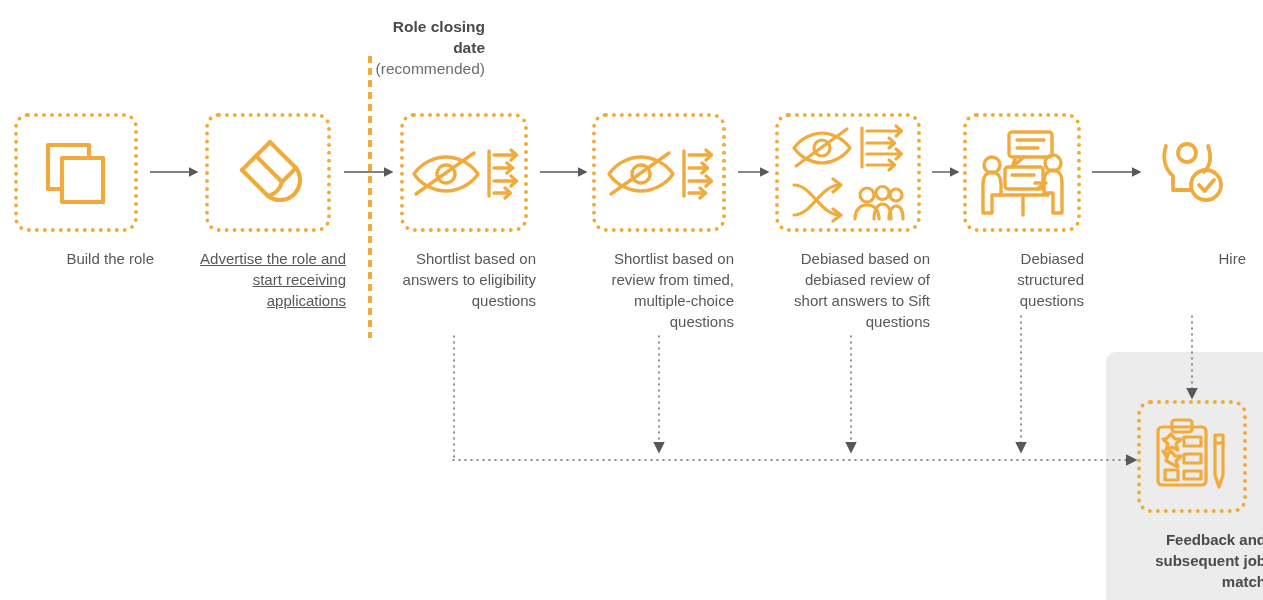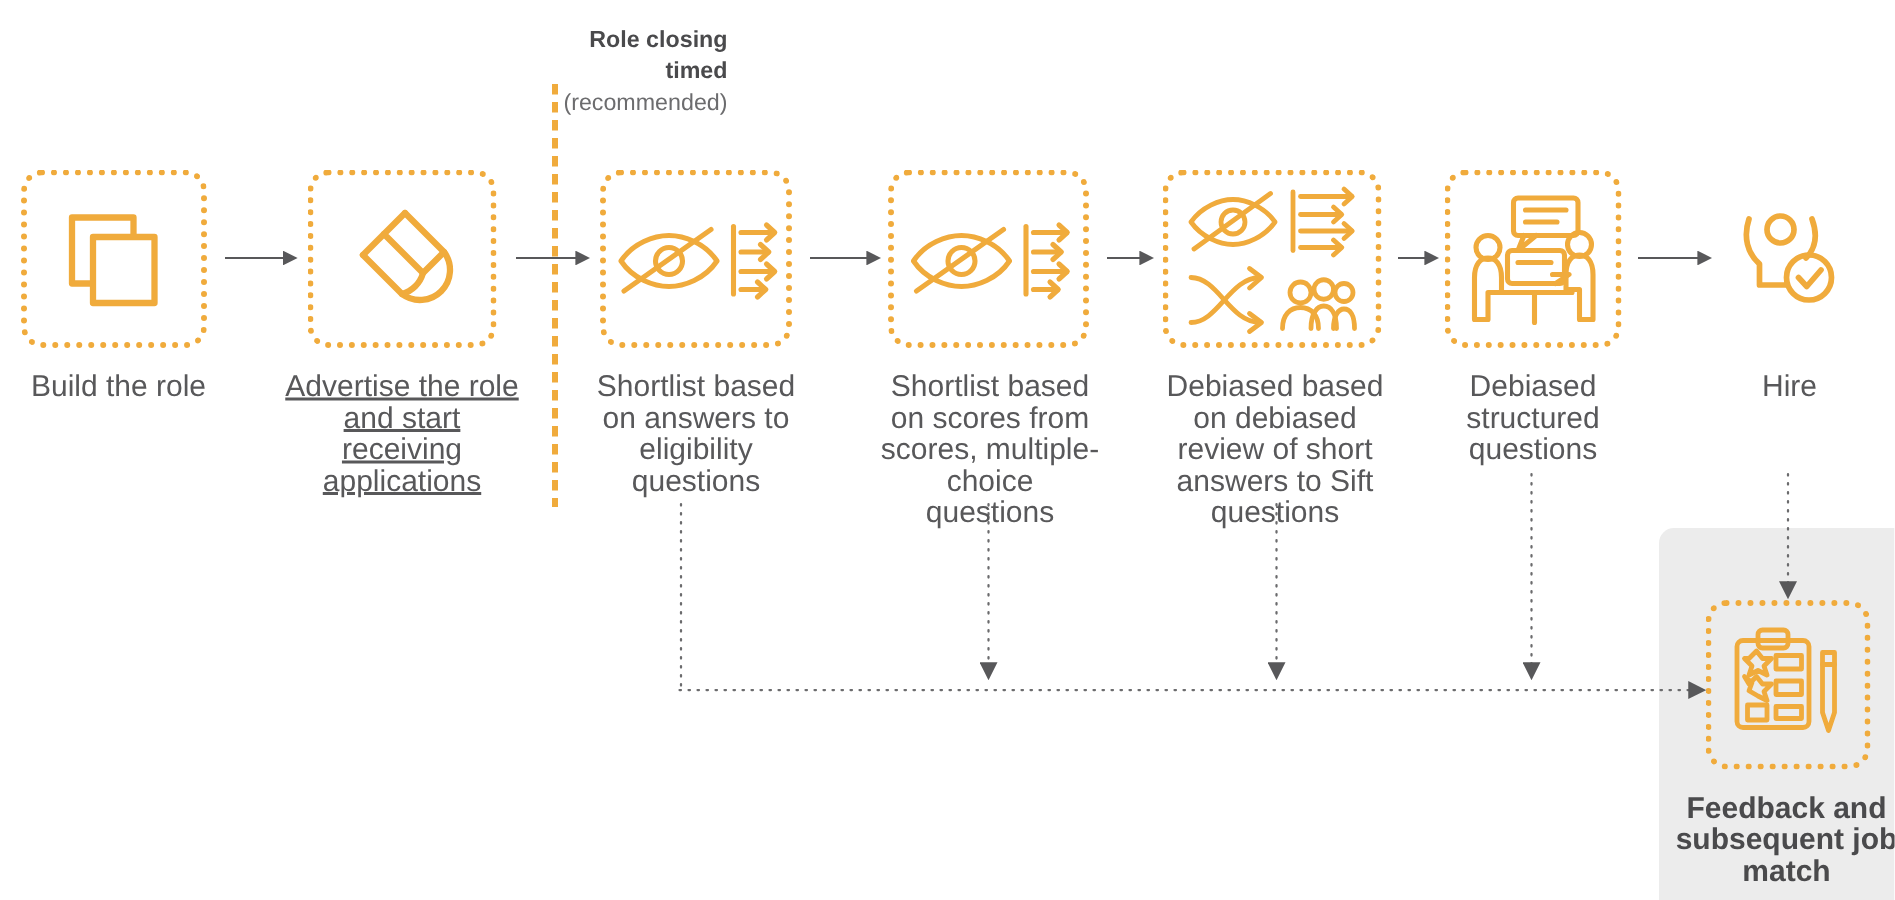--- a/index.html
+++ b/index.html
@@ -21,22 +21,22 @@
     position:absolute;
     border:4px dotted #f0ab3c;
     border-radius:14px;
     box-sizing:border-box;
     display:flex;align-items:center;justify-content:center;
   }
   .node-box svg{display:block;}
 
   
   .caption{
-    position:absolute;text-align:center;
-    font-size:20px;line-height:21px;color:#58585a;
+    position:absolute;text-align:right;
+    font-size:15px;line-height:21px;color:#58585a;
     font-family:"Liberation Sans","DejaVu Sans",sans-serif;
   }
   .caption.bold{font-weight:bold;color:#4a4a4c;}
 
   
   .milestone{
     position:absolute;text-align:right;width:230px;left:255px;top:16px;
     font-size:15.5px;line-height:21px;
   }
   .milestone .m-title{font-weight:bold;color:#4a4a4c;}
@@ -47,21 +47,21 @@
 </style>
 </head>
 <body>
 
 <div class="stage">
 
   <div class="gray-panel"></div>
 
   <div class="milestone">
     <div class="m-title">Role closing</div>
-    <div class="m-title">timed</div>
+    <div class="m-title">date</div>
     <div class="m-sub">(recommended)</div>
   </div>
 
   <svg class="overlay" viewBox="0 0 1263 600">
     <defs>
       <marker id="ah" markerWidth="7" markerHeight="7" refX="6" refY="3.5" orient="auto">
         <path d="M0,0 L7,3.5 L0,7 Z" fill="#58585a"></path>
       </marker>
       <marker id="ahd" markerWidth="8" markerHeight="8" refX="7" refY="4" orient="auto">
         <path d="M0,0 L8,4 L0,8 Z" fill="#58585a"></path>
@@ -155,21 +155,21 @@
         <line x1="86" y1="24" x2="104" y2="24"></line>
           <path d="M99 19 L104.5 24 L99 29"></path>
         <line x1="86" y1="37" x2="108" y2="37"></line>
           <path d="M103 32 L108.5 37 L103 42"></path>
         <line x1="86" y1="49" x2="102" y2="49"></line>
           <path d="M97 44 L102.5 49 L97 54"></path>
       </g>
     </svg>
   </div>
   <div class="caption" style="left:586px;top:248px;width:148px;">
-    <span>Shortlist based on scores from scores, multiple-choice questions</span>
+    <span>Shortlist based on review from timed, multiple-choice questions</span>
   </div>
 
   <div class="node-box" style="left:775px;top:113px;width:146px;height:119px;">
     <svg width="116" height="100" viewBox="0 0 116 100">
       <g fill="none" stroke="#f0ab3c" stroke-width="3.2" stroke-linecap="round" stroke-linejoin="round">
         <path d="M4 25 C11 15, 23 10, 32 10 C41 10, 53 15, 60 25 C53 35, 41 40, 32 40 C23 40, 11 35, 4 25 Z"></path>
         <circle cx="32" cy="25" r="8"></circle>
         <line x1="6" y1="43" x2="57" y2="6"></line>
       </g>
       <g fill="none" stroke="#f0ab3c" stroke-width="3.2" stroke-linecap="round" stroke-linejoin="round">

